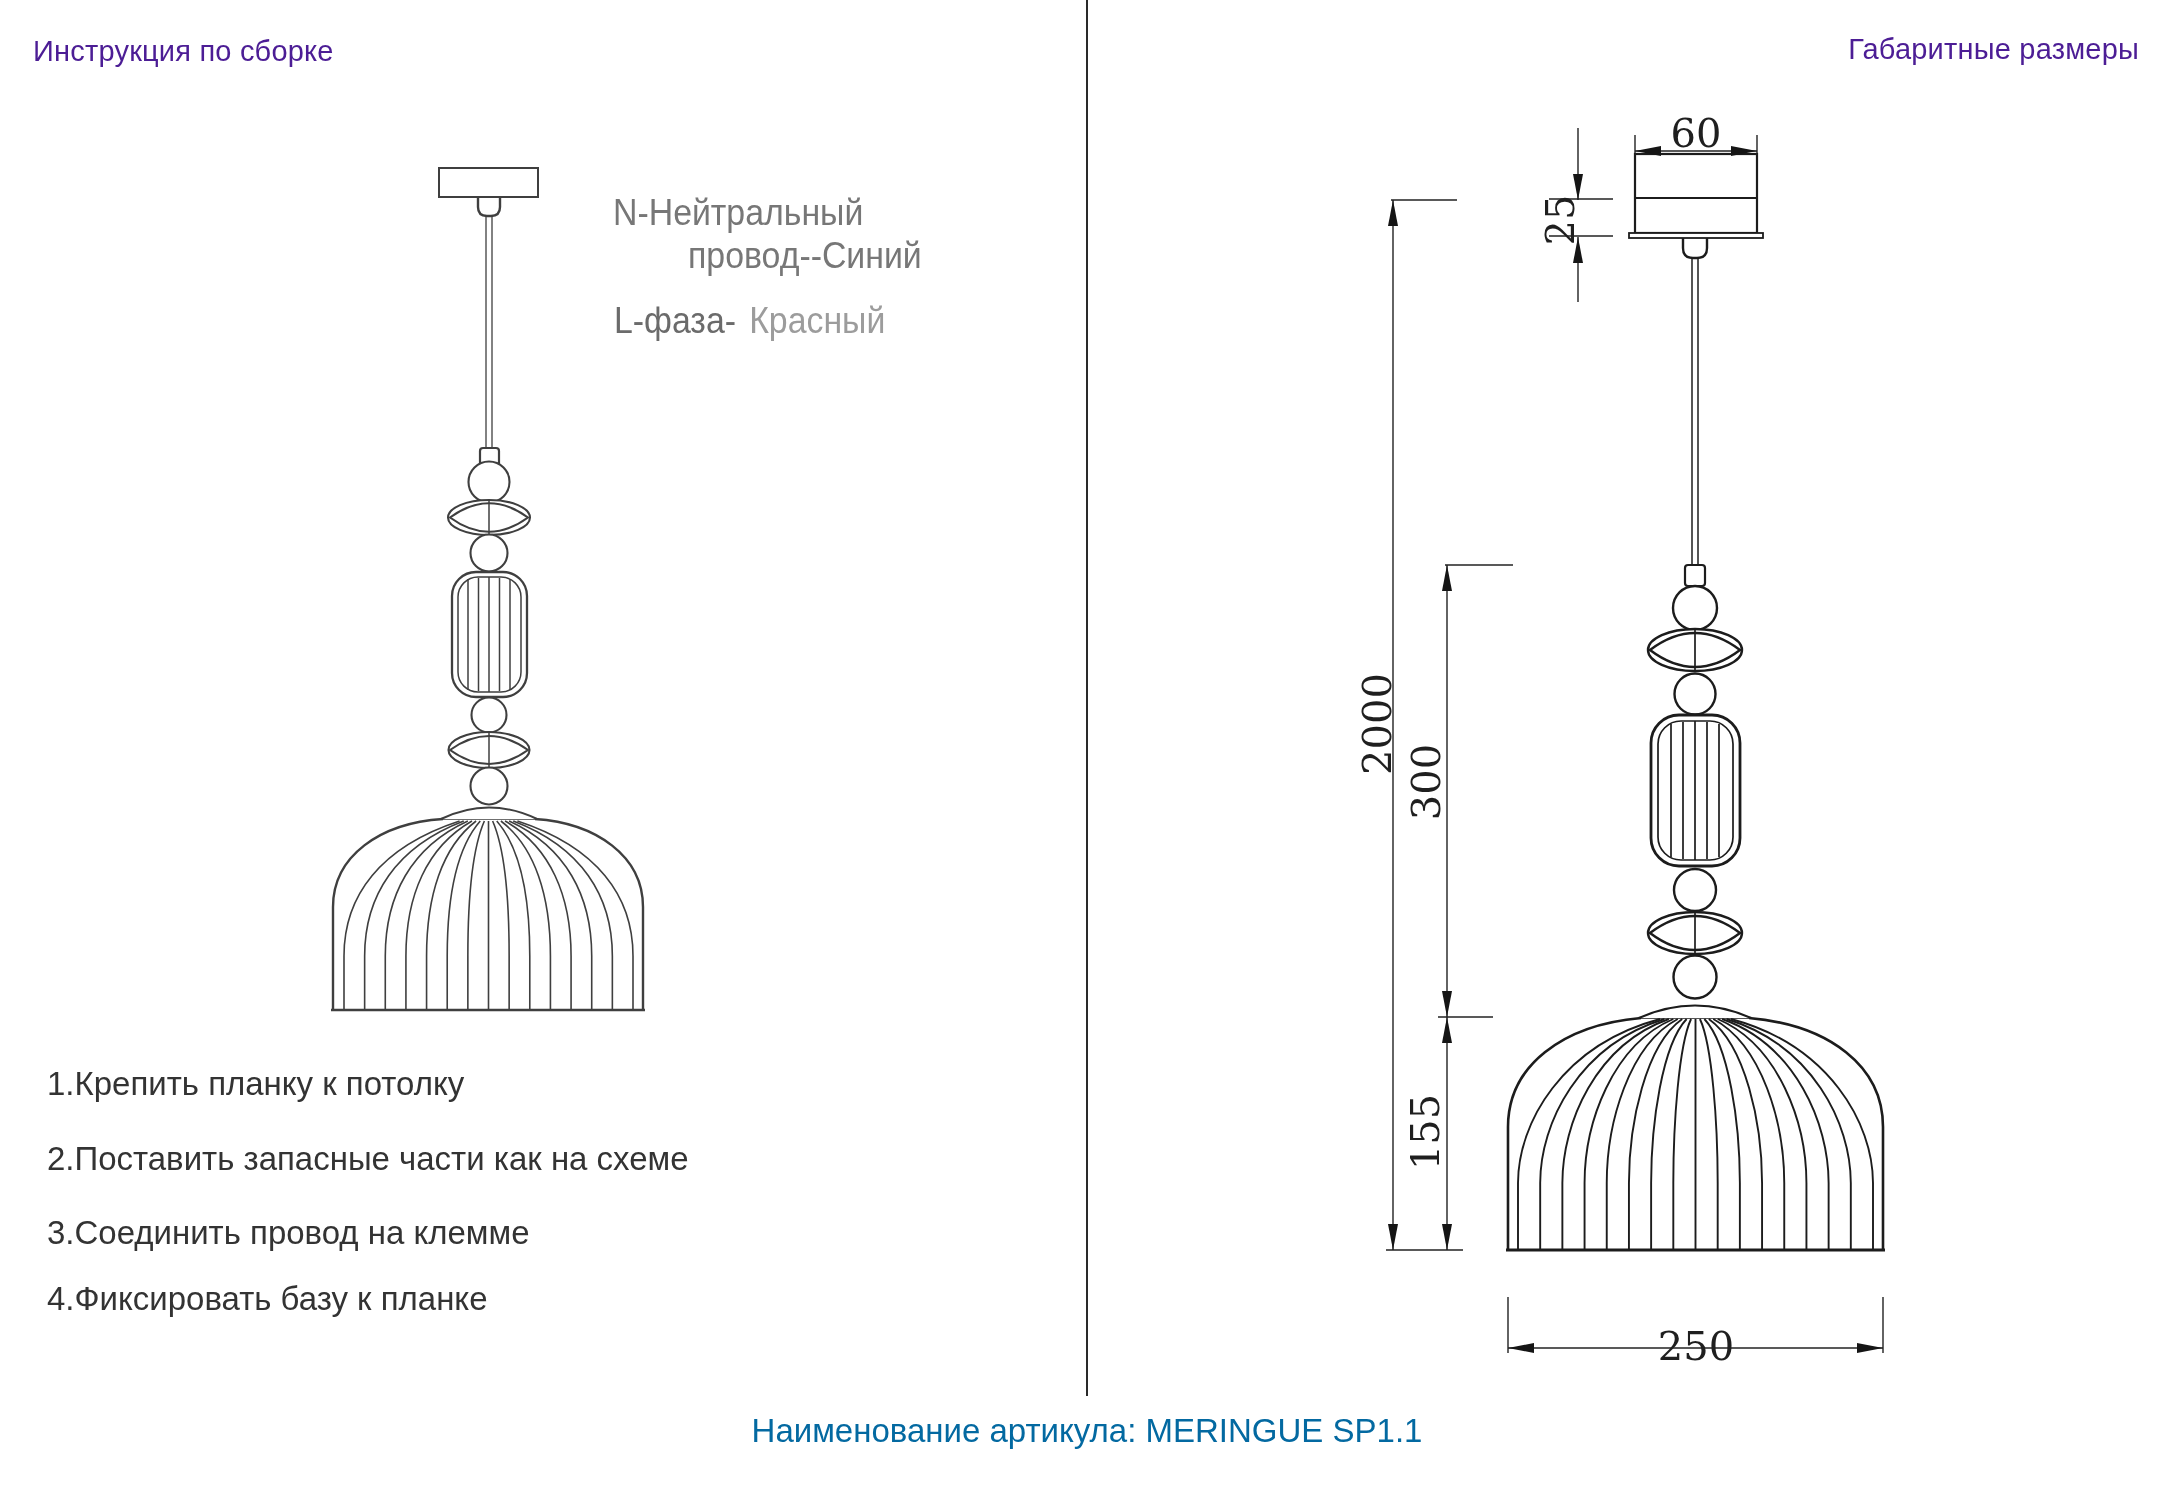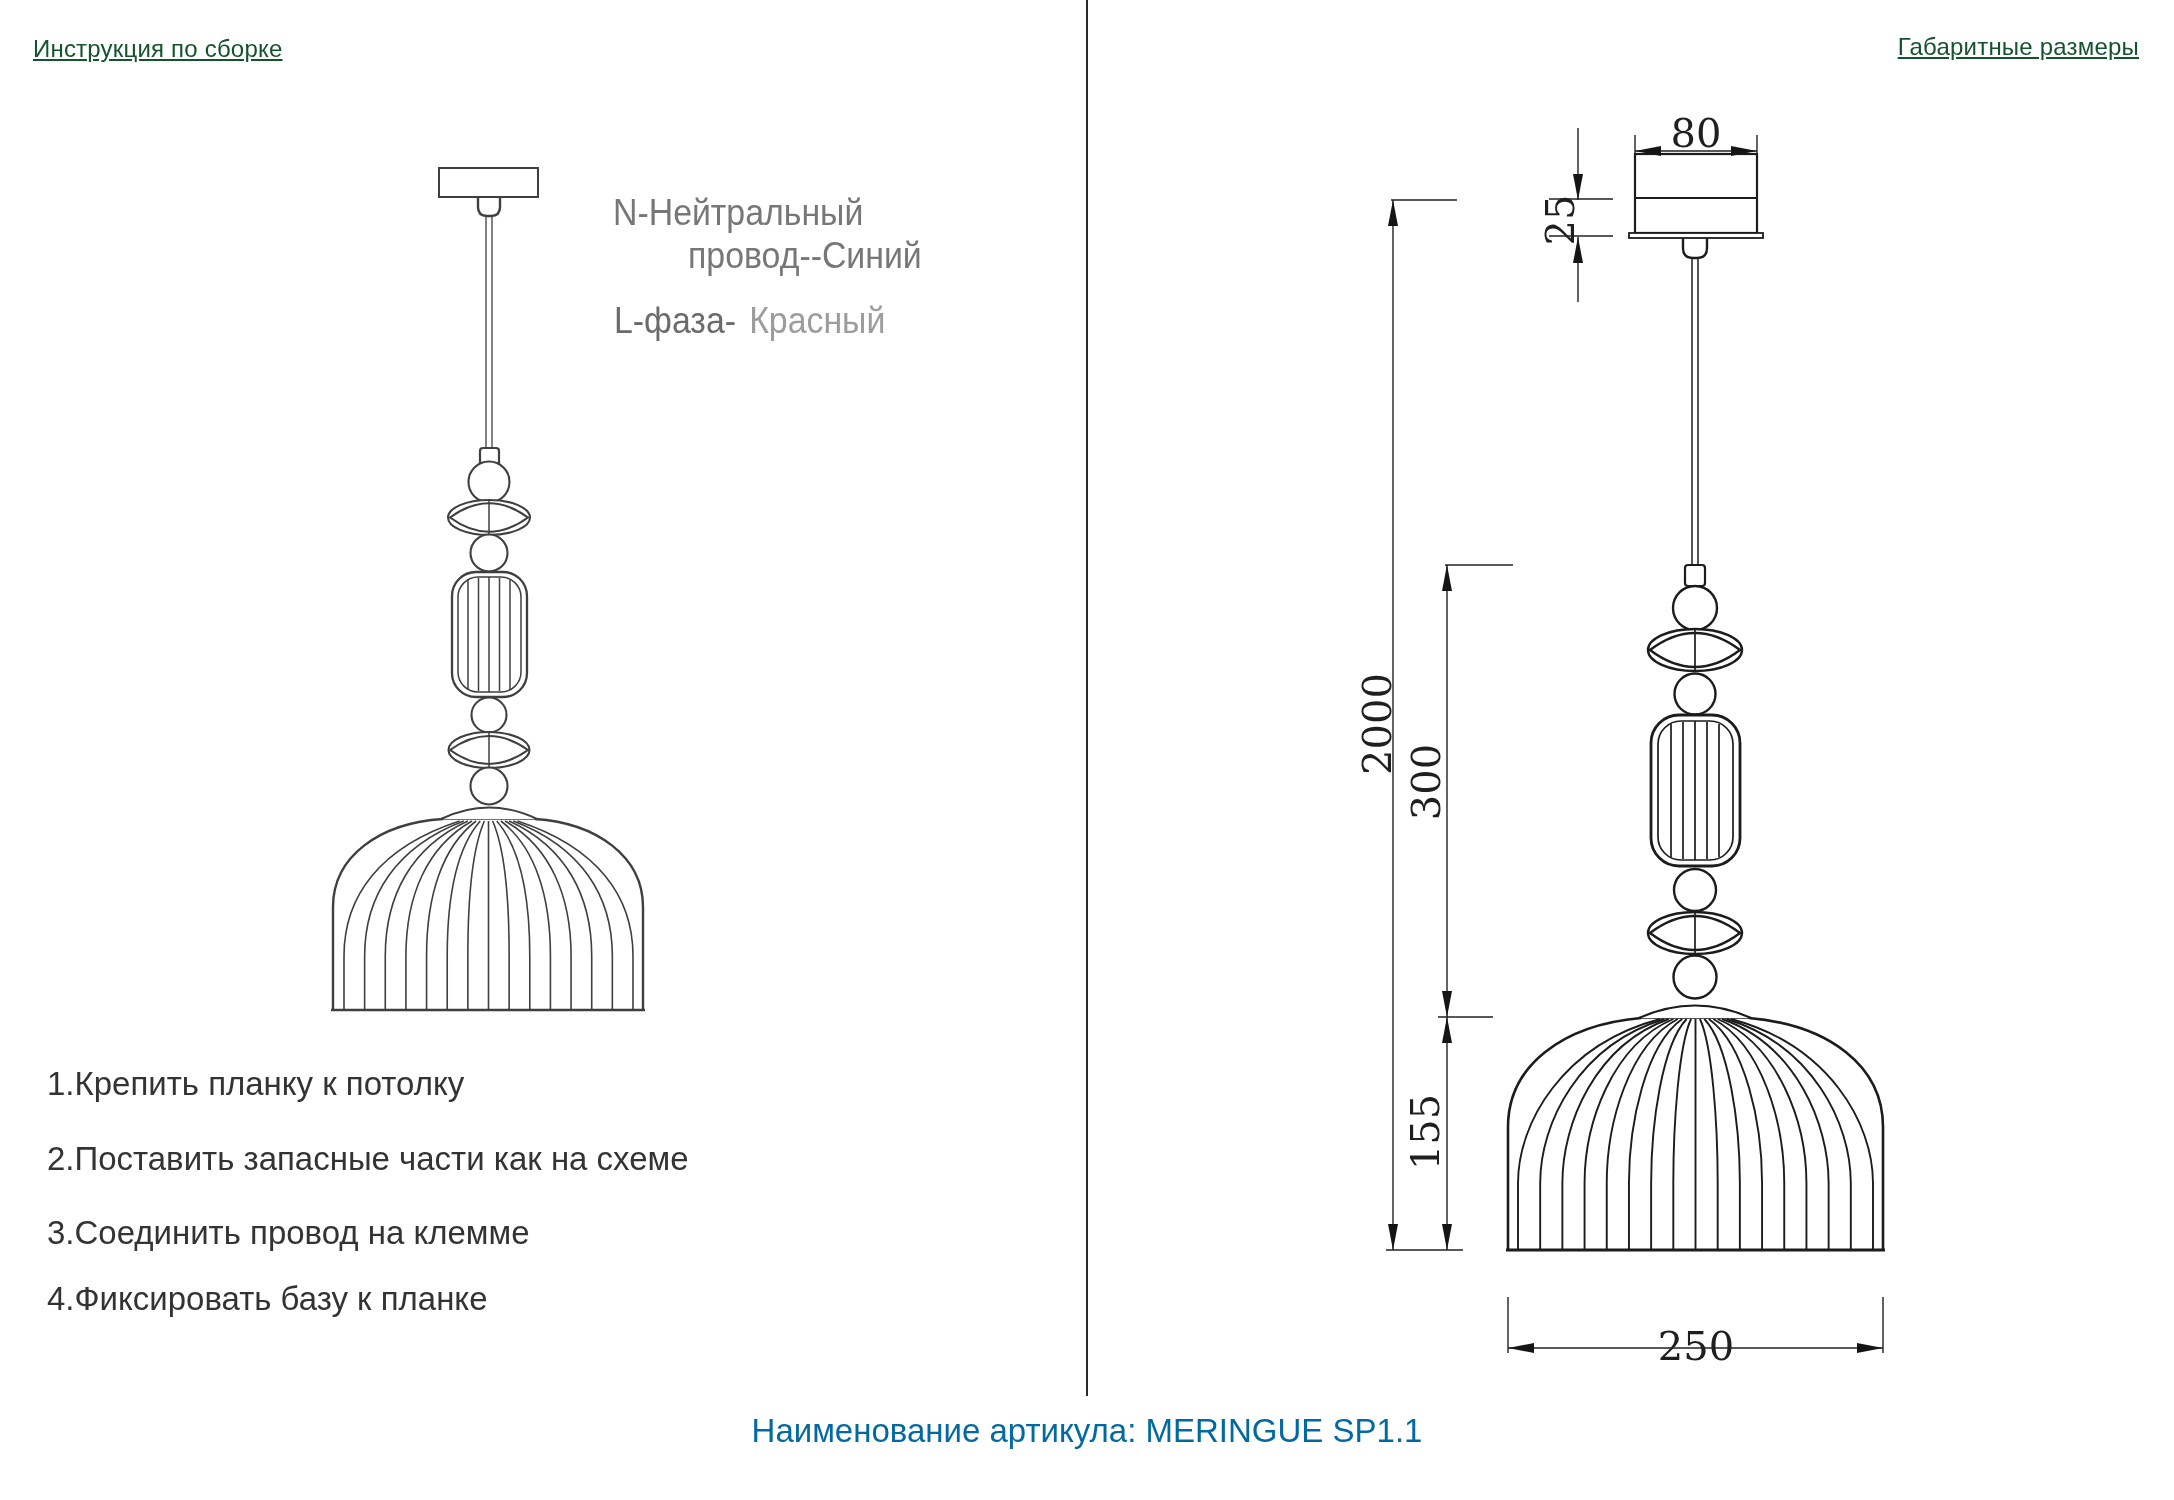--- a/index.html
+++ b/index.html
@@ -5,21 +5,21 @@
   html,body{margin:0;padding:0;background:#ffffff;}
   .page{
     position:relative;
     width:2174px;height:1500px;
     background:#ffffff;
     font-family:"Liberation Sans",sans-serif;
     overflow:hidden;
   }
   .layer{position:absolute;left:0;top:0;}
   .txt{position:absolute;white-space:nowrap;}
-  .title{font-size:24px;color:#14532d;letter-spacing:.2px;text-decoration:underline;}
+  .title{font-size:29px;color:#4c1d95;letter-spacing:.2px;}
   .title-right{right:35px;top:33px;text-align:left;}
   .title-left{left:33px;top:35px;}
   .wire{font-size:36px;color:#777777;transform:scaleX(.94);transform-origin:left top;}
   .wire .lighter{color:#9c9c9c;margin-left:14px;}
   .wire .darker{color:#6b6b6b;}
   .instr{font-size:34px;color:#333333;transform:scaleX(.97);transform-origin:left top;}
   .dim{
     font-family:"DejaVu Serif","Liberation Serif",serif;
     font-size:40px;color:#1f1f1f;text-align:center;
   }
@@ -229,21 +229,21 @@
   <div class="txt wire" style="left:688px;top:235px;">провод--Синий</div>
   <div class="txt wire" style="left:614px;top:300px;">
     <span class="darker">L-фаза-</span><span class="lighter">Красный</span>
   </div>
 
   <div class="txt instr" style="left:47px;top:1064px;">1.Крепить планку к потолку</div>
   <div class="txt instr" style="left:47px;top:1139px;">2.Поставить запасные части как на схеме</div>
   <div class="txt instr" style="left:47px;top:1213px;">3.Соединить провод на клемме</div>
   <div class="txt instr" style="left:47px;top:1279px;">4.Фиксировать базу к планке</div>
 
-  <div class="txt dim" style="left:1636px;top:110px;width:120px;">80</div>
+  <div class="txt dim" style="left:1636px;top:110px;width:120px;">60</div>
   <div class="txt dim vert" style="left:1505px;top:197px;width:110px;">25</div>
   <div class="txt dim vert" style="left:1297px;top:701px;width:160px;">2000</div>
   <div class="txt dim vert" style="left:1366px;top:759px;width:120px;">300</div>
   <div class="txt dim vert" style="left:1365px;top:1109px;width:120px;">155</div>
   <div class="txt dim" style="left:1616px;top:1323px;width:160px;">250</div>
 
   <div class="txt footer">Наименование артикула: MERINGUE SP1.1</div>
 </div>
 
 </body></html>

